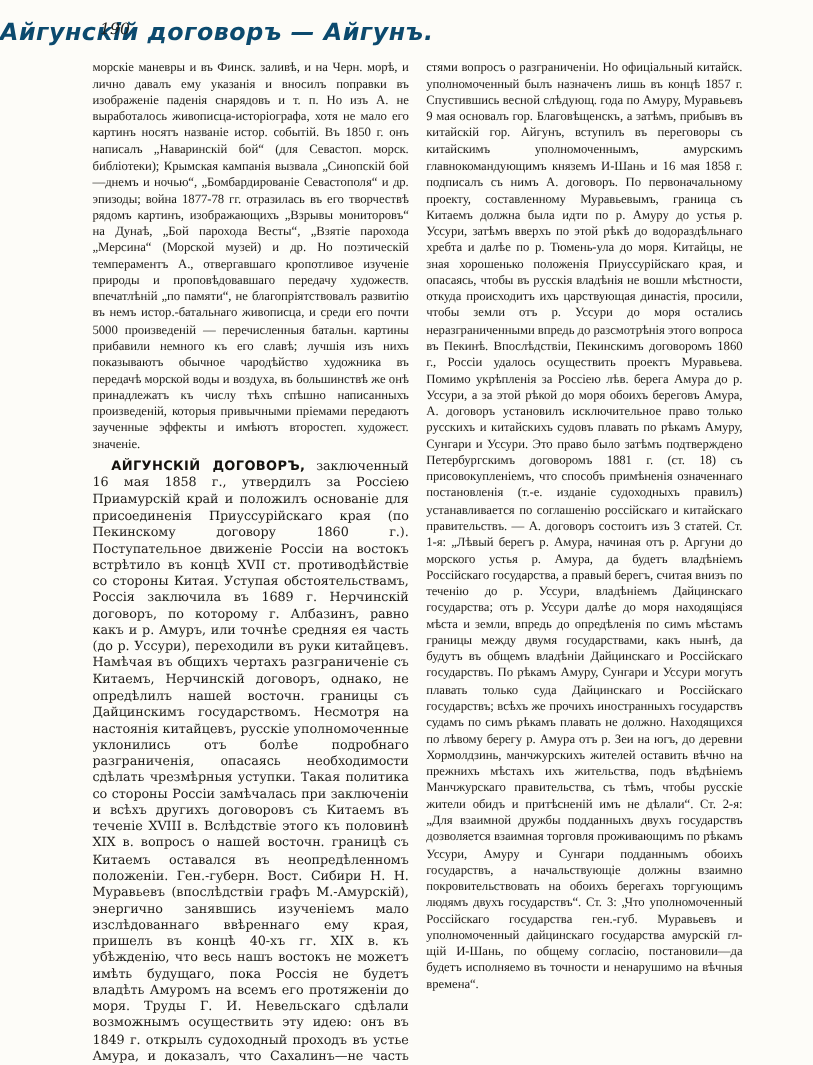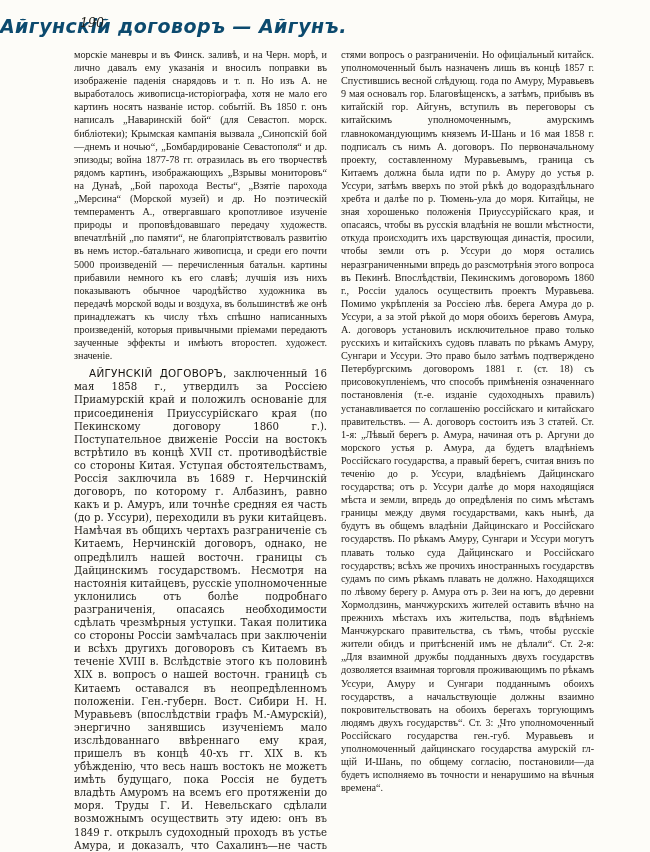--- a/index.html
+++ b/index.html
@@ -57,21 +57,21 @@
   p.continuation {
     text-indent: 0;
     font-family: Liberation Serif, serif;
   }
   p.entry {
     text-indent: 15px;
     margin-top: 5px;
   }
   .entry-term {
     font-family: "DejaVu Sans", "Liberation Sans", sans-serif;
-    font-weight: normal;
+    font-weight: bold;
     font-size: 10.4px;
     letter-spacing: 0.3px;
     color: #14120e;
   }
 </style>
 </head>
 <body>
 
 <div class="page">
 

